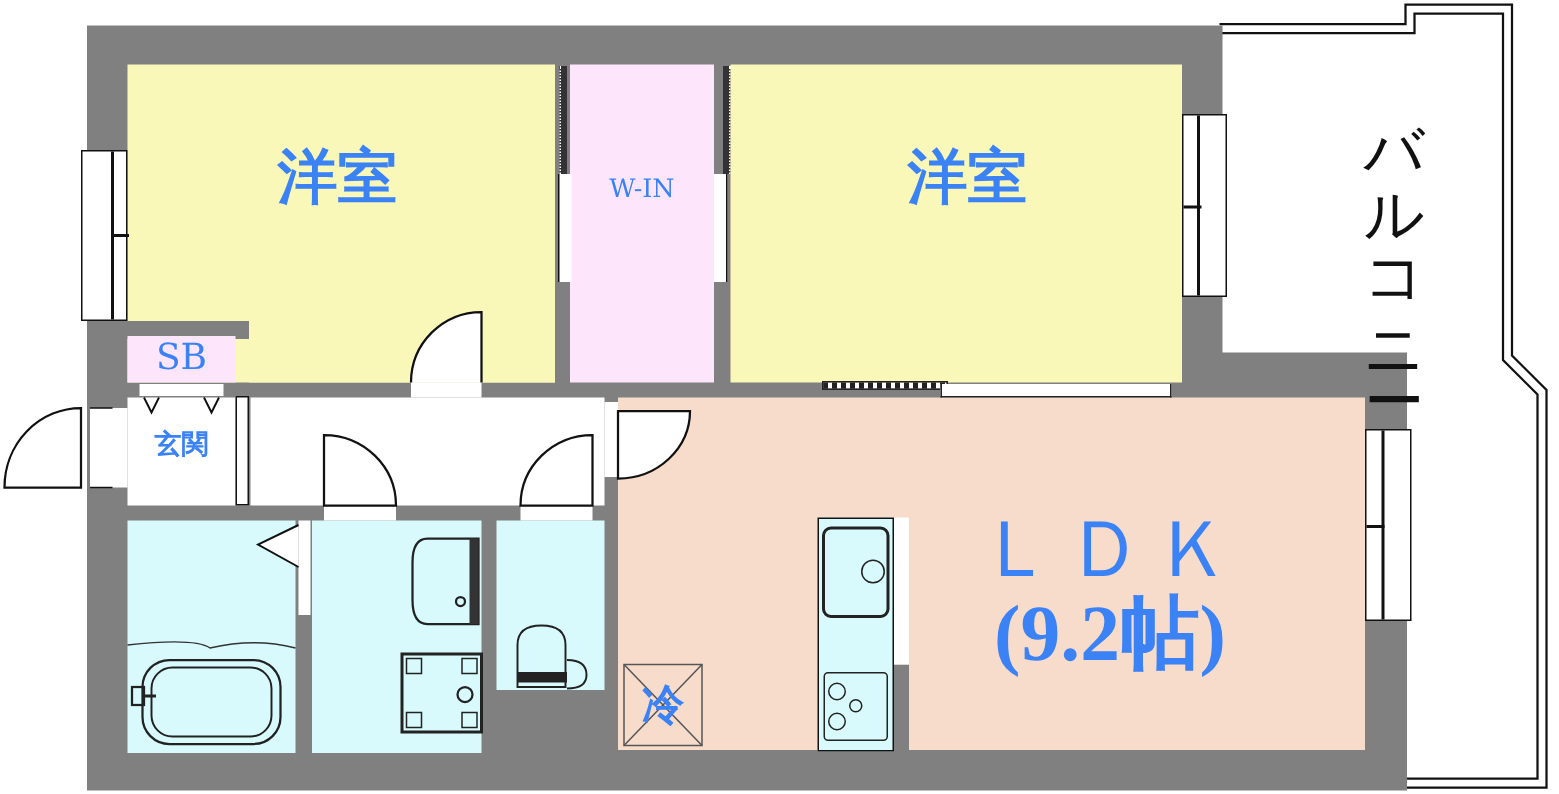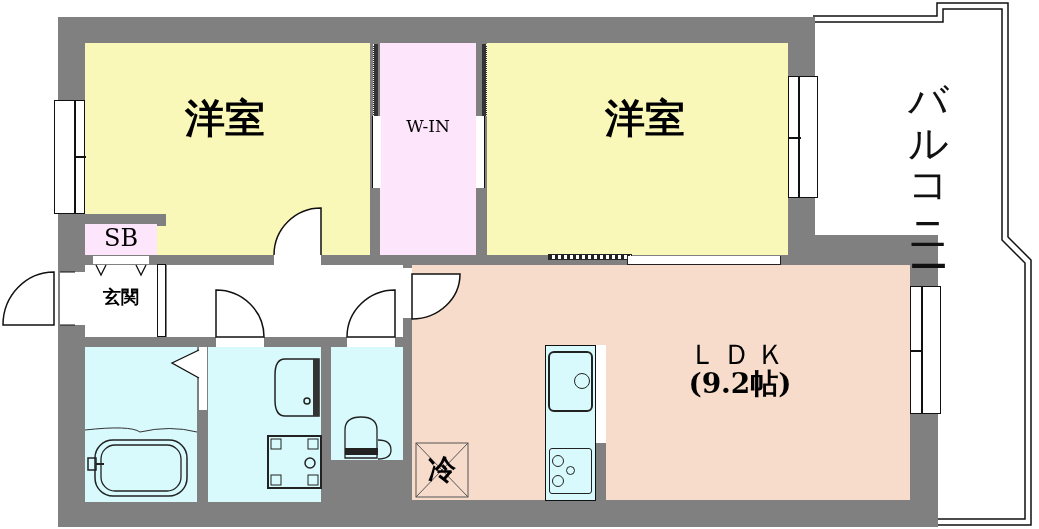--- a/index.html
+++ b/index.html
@@ -1,21 +1,21 @@
 <!DOCTYPE html>
 <html><head>
   <meta charset="utf-8">
   <style>
     html, body { margin: 0; padding: 0; background: #ffffff; }
     body { width: 1039px; height: 529px; position: relative; overflow: hidden;
            font-family: "DejaVu Serif", "Liberation Serif", serif; }
     .abs { position: absolute; }
     .wall { background: #808080; }
     .room { position: absolute; }
-    .label { position: absolute; color: #000000; text-align: center; font-weight: bold; line-height: 1.05; }
+    .label { position: absolute; color: #3b82f6; text-align: center; font-weight: bold; line-height: 1.05; }
     .label .l1, .label .l2 { display: block; white-space: nowrap; }
     .win { position: absolute; background: #fff; border: 1.5px solid #111; box-sizing: border-box; }
     .win .mid { position: absolute; background: #111; }
     .dooropen { position: absolute; background: #fff; }
     svg.ov { position: absolute; left: 0; top: 0; }
     .bal-text { position: absolute; writing-mode: vertical-rl; font-size: 40px; color: #111; letter-spacing: 2px; font-family: "DejaVu Sans", "Liberation Sans", sans-serif; }
   </style>
 </head>
 <body>
 
@@ -58,21 +58,21 @@
 </div>
 
 <div class="room" style="left:85px; top:347px; width:112px; height:155px; background:#D8FAFC;"></div>
 <div class="room" style="left:208px; top:347px; width:113px; height:155px; background:#D8FAFC;"></div>
 <div class="room" style="left:331px; top:347px; width:72px; height:113px; background:#D8FAFC;"></div>
 <div class="abs" style="left:199px; top:347px; width:8px; height:63px; background:#fff;"></div>
 
 <div class="room" style="left:412px; top:265px; width:498px; height:235px; background:#F8DCCB;"></div>
 <div class="abs wall" style="left:596px; top:443px; width:10px; height:57px;"></div>
 <div class="abs" style="left:596px; top:345px; width:10px; height:98px; background:#fff;"></div>
-<div class="label" style="left:640px; top:340px; width:200px; font-size:28px; font-weight:normal;">
+<div class="label" style="left:640px; top:340px; width:200px; font-size:53px; font-weight:normal;font-family:Liberation Serif, serif;">
   <span class="l1" style="letter-spacing:6px;">ＬＤＫ</span>
   <span class="l2" style="font-weight:bold;">(9.2帖)</span>
 </div>
 
 <div class="abs" style="left:545px; top:345px; width:51px; height:156px; background:#D8FAFC; border:1.5px solid #111; box-sizing:border-box;"></div>
 <div class="abs" style="left:548px; top:351px; width:45px; height:61px; border:2px solid #222; border-radius:6px; box-sizing:border-box;"></div>
 <div class="abs" style="left:574px; top:373px; width:14px; height:14px; border:1.5px solid #222; border-radius:50%; background:#D8FAFC;"></div>
 <div class="abs" style="left:549px; top:448px; width:43px; height:46px; border:1.5px solid #222; border-radius:3px; box-sizing:border-box;"></div>
 <div class="abs" style="left:552px; top:455px; width:10px; height:10px; border:1.5px solid #222; border-radius:50%;"></div>
 <div class="abs" style="left:552px; top:475px; width:10px; height:10px; border:1.5px solid #222; border-radius:50%;"></div>

